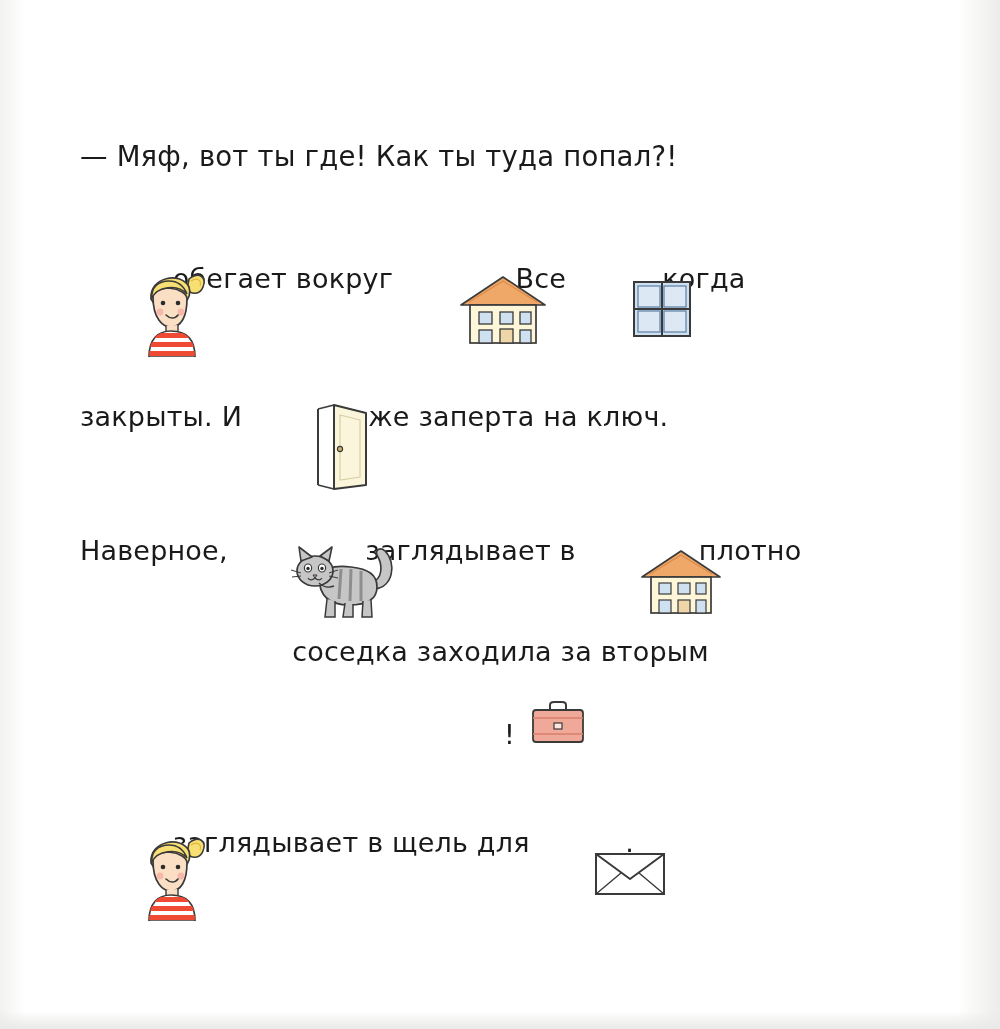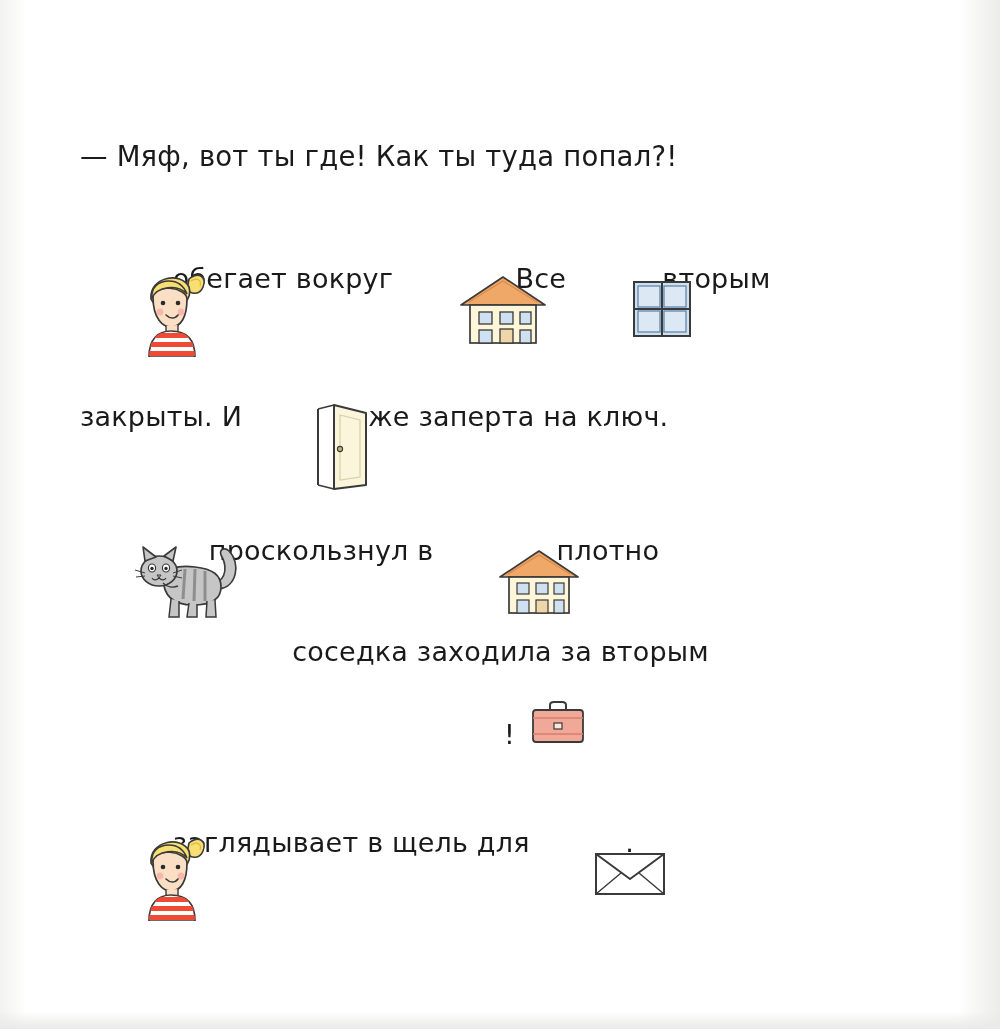--- a/index.html
+++ b/index.html
@@ -145,21 +145,21 @@
       <svg viewBox="0 0 70 66" width="70" height="66" aria-hidden="true">
         <rect x="7" y="6" width="56" height="54" fill="#cfe0f0" stroke="#3a3a3a" stroke-width="2"></rect>
         <rect x="11" y="10" width="22" height="21" fill="#dce9f5" stroke="#5c7ea3" stroke-width="1.2"></rect>
         <rect x="37" y="10" width="22" height="21" fill="#dce9f5" stroke="#5c7ea3" stroke-width="1.2"></rect>
         <rect x="11" y="35" width="22" height="21" fill="#dce9f5" stroke="#5c7ea3" stroke-width="1.2"></rect>
         <rect x="37" y="35" width="22" height="21" fill="#dce9f5" stroke="#5c7ea3" stroke-width="1.2"></rect>
         <line x1="35" y1="6" x2="35" y2="60" stroke="#3a3a3a" stroke-width="2"></line>
         <line x1="7" y1="33" x2="63" y2="33" stroke="#3a3a3a" stroke-width="2"></line>
       </svg>
     </span>
-    <span class="txt">  вторым</span>
+    <span class="txt">  когда</span>
   </div>
 
   <div class="line line-3">
     <span class="txt">закрыты. И </span>
     <span class="ico door">
       <svg viewBox="0 0 76 92" width="76" height="92" aria-hidden="true">
 
         <path d="M14 8 L14 84" stroke="#3a3a3a" stroke-width="2" fill="none"></path>
         <path d="M14 8 L30 4" stroke="#3a3a3a" stroke-width="1.6" fill="none"></path>
 
@@ -168,20 +168,21 @@
 
         <circle cx="36" cy="48" r="2.6" fill="#c9b06a" stroke="#3a3a3a" stroke-width="1.1"></circle>
 
         <path d="M14 84 L30 88" stroke="#3a3a3a" stroke-width="1.6" fill="none"></path>
       </svg>
     </span>
     <span class="txt"> тоже заперта на ключ.</span>
   </div>
 
   <div class="line line-4">
+    <span class="txt">Наверное, </span>
     <span class="ico cat">
       <svg viewBox="0 0 120 88" width="120" height="88" aria-hidden="true">
 
         <path d="M86 52 C104 50, 108 26, 96 14 C92 10, 86 12, 88 18 C94 28, 94 42, 82 46 Z" fill="#c6c6c6" stroke="#3a3a3a" stroke-width="1.6" stroke-linejoin="round"></path>
 
         <path d="M30 40 C30 32, 44 28, 62 30 C80 32, 88 38, 88 50 C88 62, 78 68, 60 68 C40 68, 30 58, 30 40 Z" fill="#c6c6c6" stroke="#3a3a3a" stroke-width="1.7"></path>
 
         <path d="M52 32 L50 62" stroke="#8e8e8e" stroke-width="3" fill="none"></path>
         <path d="M62 32 L61 64" stroke="#8e8e8e" stroke-width="3" fill="none"></path>
         <path d="M72 34 L72 64" stroke="#8e8e8e" stroke-width="3" fill="none"></path>
@@ -202,21 +203,21 @@
 
         <path d="M24 38 L28 38 L26 41 Z" fill="#f09a9a" stroke="#3a3a3a" stroke-width="1"></path>
         <path d="M26 41 C23 44, 20 43, 19 41" fill="none" stroke="#3a3a3a" stroke-width="1.1"></path>
         <path d="M26 41 C29 44, 32 43, 33 41" fill="none" stroke="#3a3a3a" stroke-width="1.1"></path>
 
         <path d="M12 36 L2 33 M12 39 L3 40 M40 36 L49 33 M40 39 L49 41" stroke="#3a3a3a" stroke-width="1" fill="none"></path>
 
         <path d="M30 46 C34 50, 40 51, 45 49" fill="none" stroke="#3a3a3a" stroke-width="1.4"></path>
       </svg>
     </span>
-    <span class="txt"> проскользнул в </span>
+    <span class="txt"> заглядывает в </span>
     <span class="ico house-sm">
       <svg viewBox="0 0 88 72" width="88" height="72" aria-hidden="true">
         <path d="M5 32 L44 6 L83 32 Z" fill="#f0a868" stroke="#3a3a3a" stroke-width="1.7" stroke-linejoin="round"></path>
         <path d="M13 29 L44 10 L75 29" fill="none" stroke="#d98a4a" stroke-width="1.1"></path>
         <rect x="14" y="32" width="60" height="36" fill="#fdf6d8" stroke="#3a3a3a" stroke-width="1.7"></rect>
         <rect x="22" y="38" width="12" height="11" fill="#cfe0f0" stroke="#3a3a3a" stroke-width="1.2"></rect>
         <rect x="41" y="38" width="12" height="11" fill="#cfe0f0" stroke="#3a3a3a" stroke-width="1.2"></rect>
         <rect x="59" y="38" width="10" height="11" fill="#cfe0f0" stroke="#3a3a3a" stroke-width="1.2"></rect>
         <rect x="22" y="55" width="12" height="13" fill="#cfe0f0" stroke="#3a3a3a" stroke-width="1.2"></rect>
         <rect x="59" y="55" width="10" height="13" fill="#cfe0f0" stroke="#3a3a3a" stroke-width="1.2"></rect>

